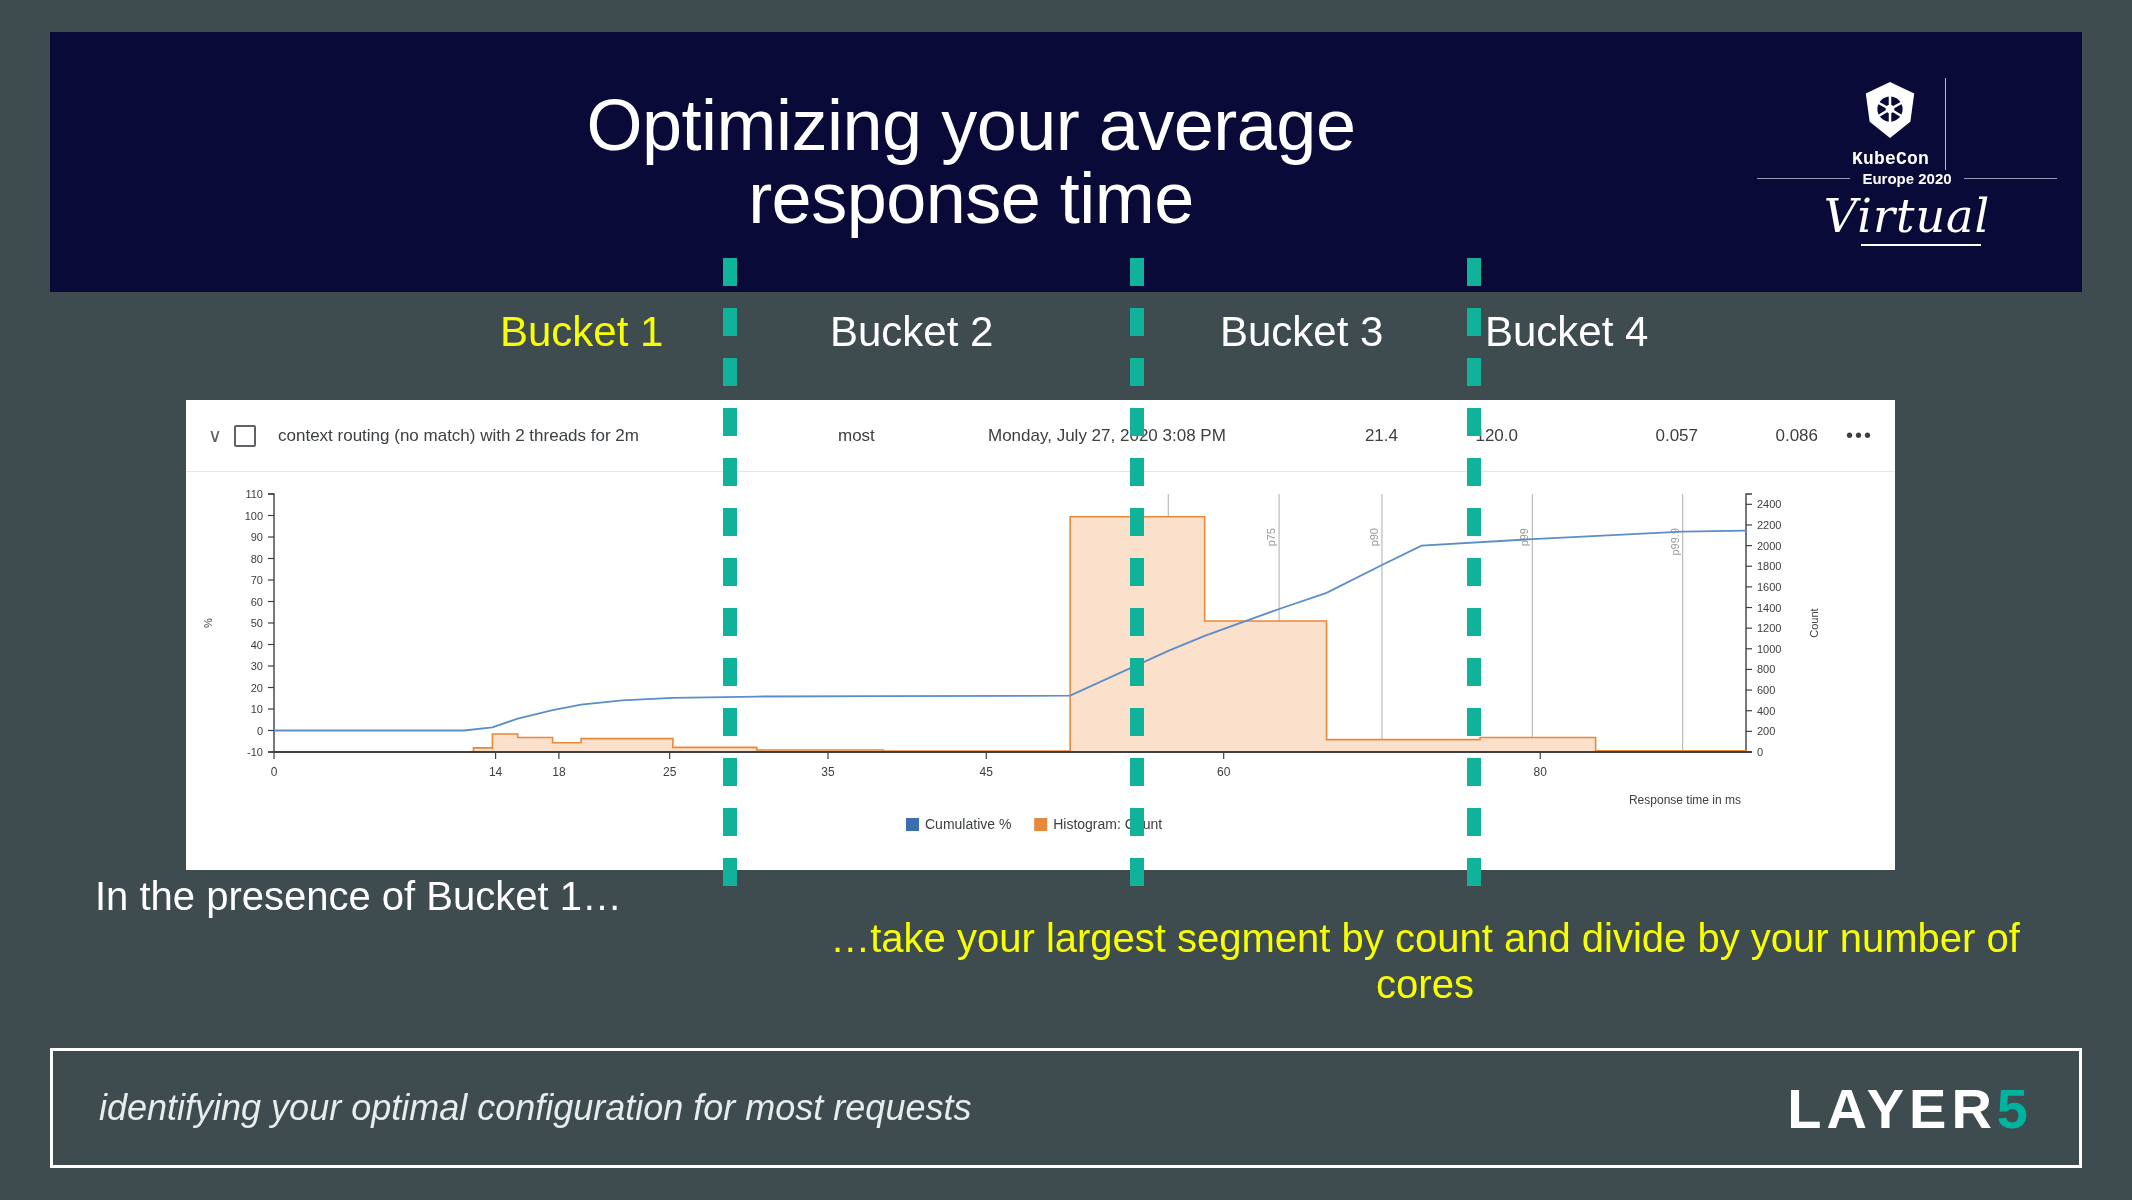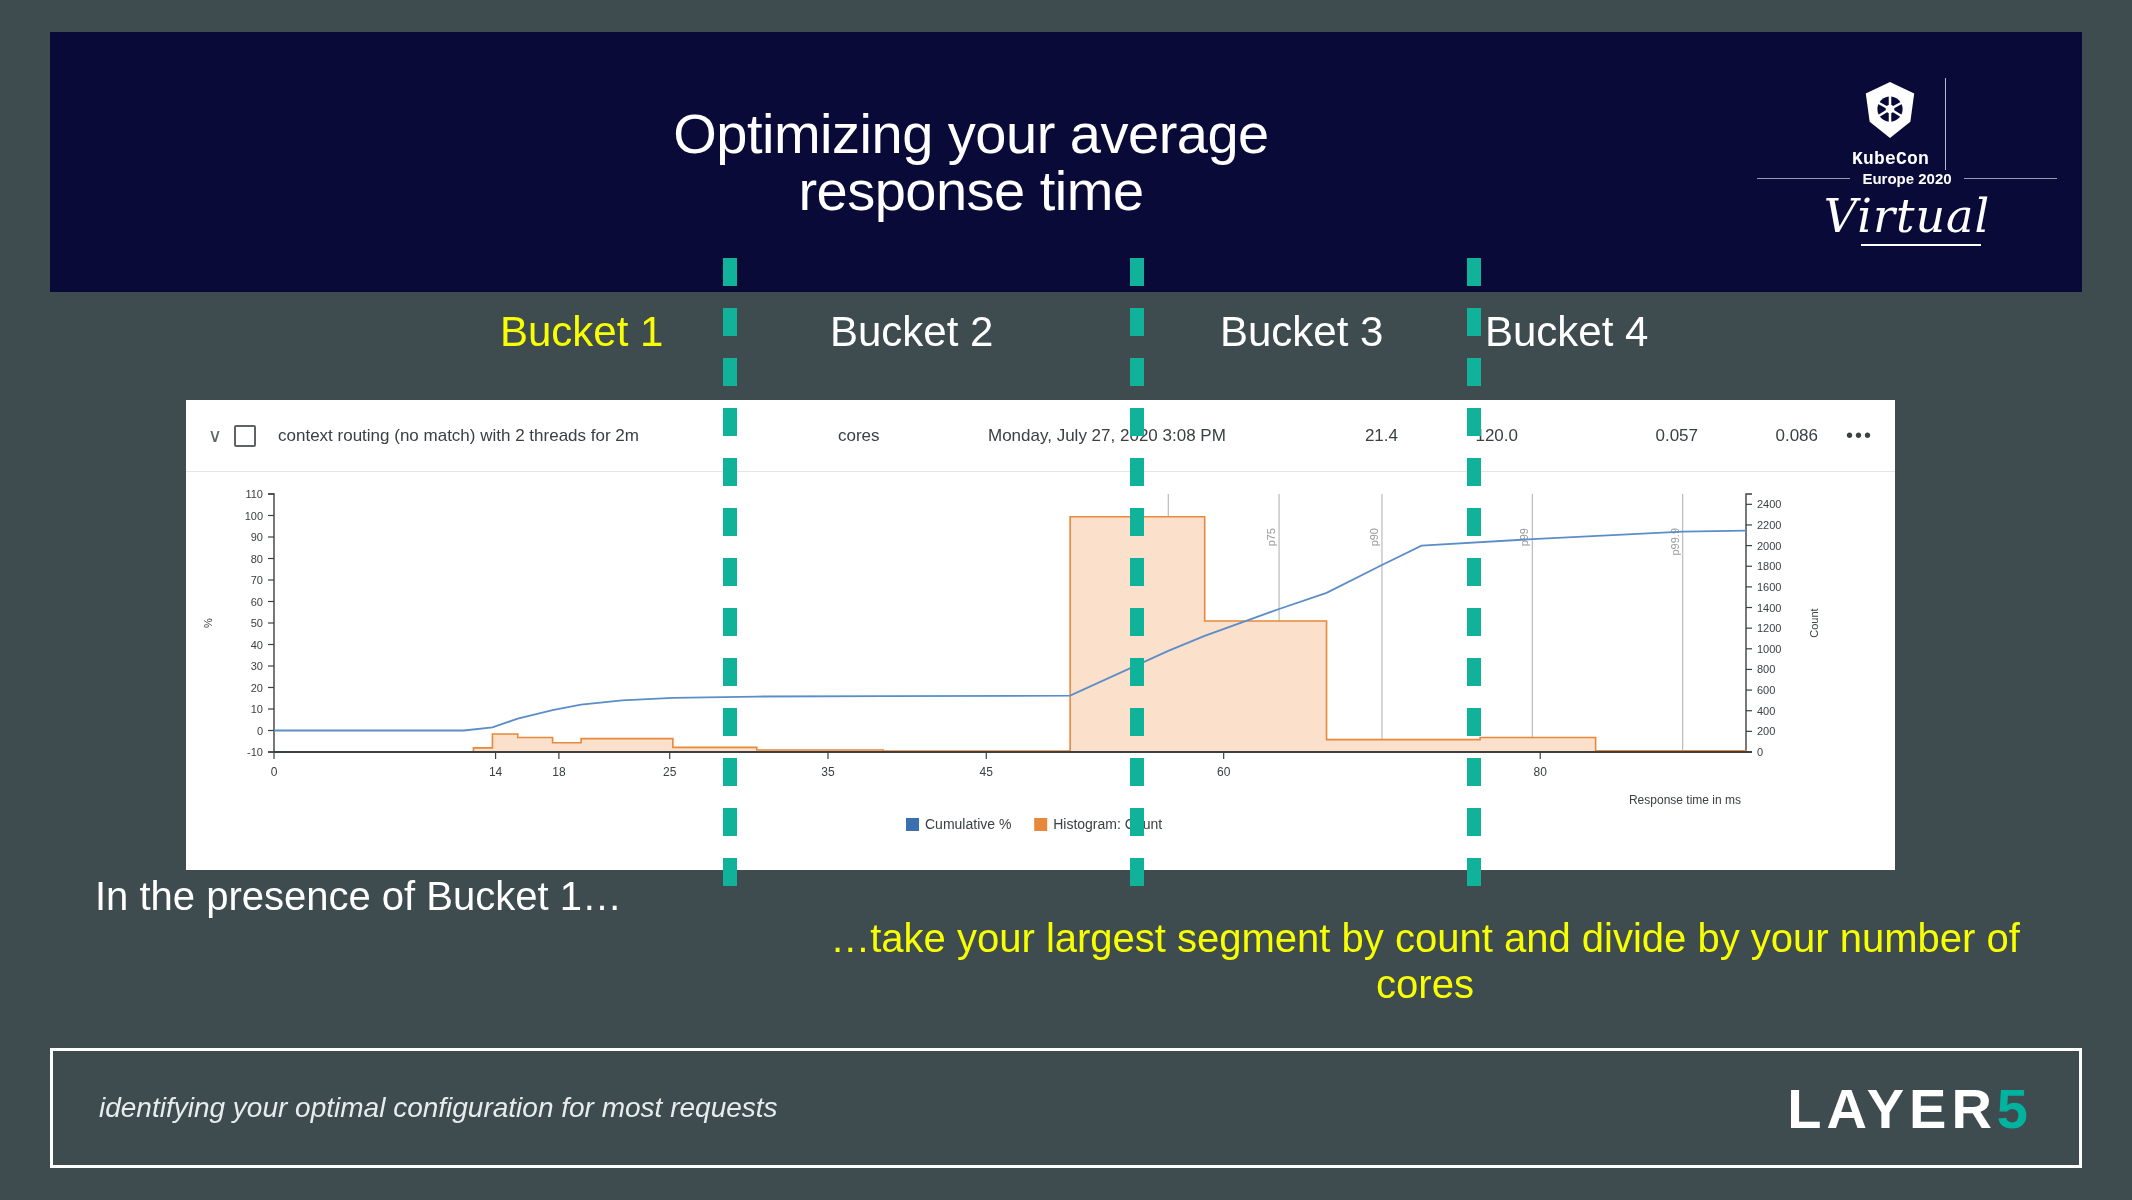--- a/index.html
+++ b/index.html
@@ -17,21 +17,21 @@
     left: 50px; top: 32px;
     width: 2032px; height: 260px;
     background: #0a0a38;
     display: flex;
     align-items: center;
   }
   .header-title {
     flex: 1;
     text-align: center;
     color: #ffffff;
-    font-size: 56px;
+    font-size: 72px;
     line-height: 1.02;
     font-weight: 400;
     padding-left: 140px;
     letter-spacing: -0.5px;
   }
   .header-title .t-line { display: block; }
 
   .kcn-logo {
     width: 330px;
     height: 100%;
@@ -142,21 +142,21 @@
     width: 2032px; height: 120px;
     border: 3px solid #ffffff;
     display: flex;
     align-items: center;
     padding: 0 46px;
   }
   .footer-text {
     flex: 1;
     color: #e7eced;
     font-style: italic;
-    font-size: 28px;
+    font-size: 36px;
   }
   .layer5 {
     font-size: 56px;
     font-weight: bold;
     letter-spacing: 5px;
     color: #ffffff;
     display: flex;
     align-items: center;
   }
   .layer5 .five { color: #00b39f; }
@@ -210,21 +210,21 @@
 <div class="divider" style="left:723px;"></div>
 <div class="divider" style="left:1130px;"></div>
 <div class="divider" style="left:1467px;"></div>
 
 <div class="card">
 
   <div class="card-row">
     <div class="chev">∨</div>
     <div class="cbox"></div>
     <div class="row-title">context routing (no match) with 2 threads for 2m</div>
-    <div class="row-istio">cores</div>
+    <div class="row-istio">most</div>
     <div class="row-date">Monday, July 27, 2020 3:08 PM</div>
     <div class="row-num">21.4</div>
     <div class="row-num">120.0</div>
     <div class="row-num sp">0.057</div>
     <div class="row-num">0.086</div>
     <div class="row-dots">•••</div>
   </div>
 
   <div class="plot-wrap">
     <svg class="plot" id="chart-svg" width="1709" height="398">

